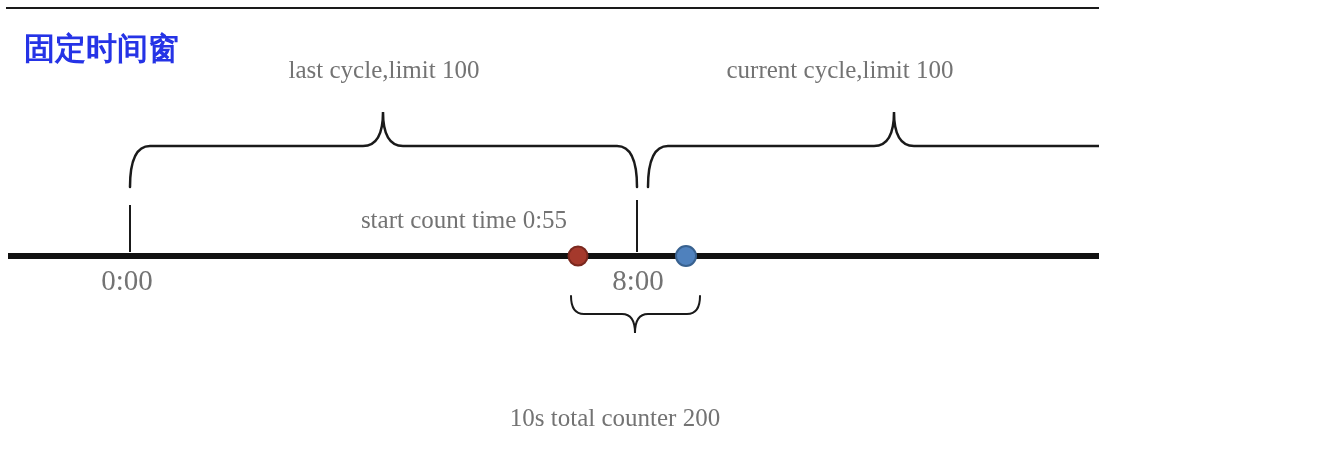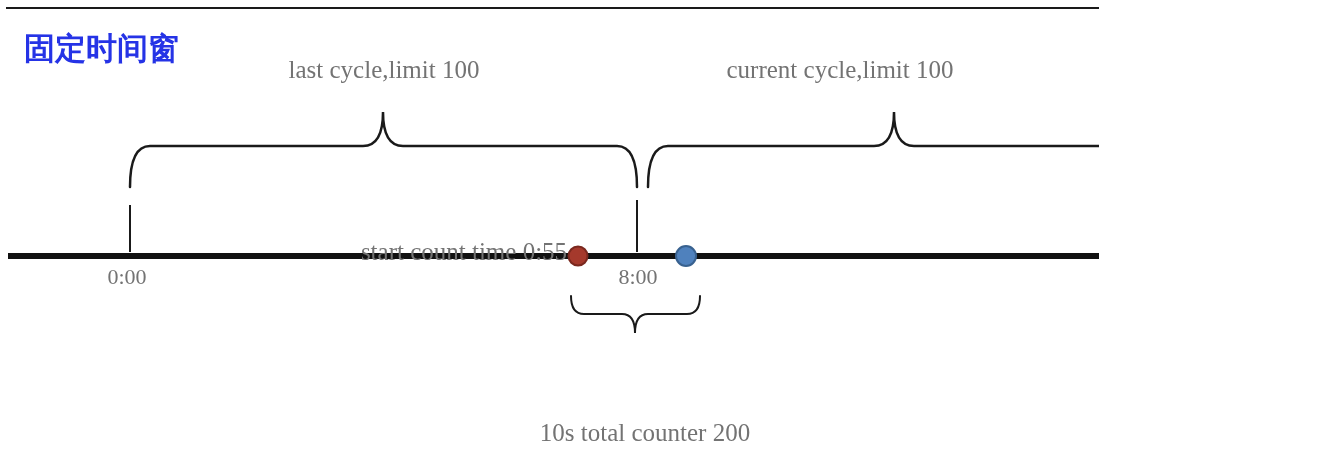--- a/index.html
+++ b/index.html
@@ -27,21 +27,21 @@
   }
   .page-title {
     position: absolute;
     left: 24px;
     top: 28px;
     font-size: 31px;
     font-weight: 700;
     color: #2533e6;
     white-space: nowrap;
   }
-  .tick-label { font-size: 22px; }
+  .tick-label { font-size: 29px; }
   .annot { font-size: 25px; }
 </style>
 </head>
 <body>
 
 <div class="stage">
 
   <svg class="draw" viewBox="0 0 1327 459" aria-hidden="true">
 
     <line x1="6" y1="8" x2="1321" y2="8" stroke="#1a1a1a" stroke-width="2"></line>
@@ -64,25 +64,25 @@
 
     <path d="M571,296 Q571,314 584,314 L622,314 Q635,314 635,333 Q635,314 648,314 L687,314 Q700,314 700,296" fill="none" stroke="#1a1a1a" stroke-width="2" stroke-linecap="round"></path>
   </svg>
 
   <div class="page-title">固定时间窗</div>
 
   <div class="label" style="left:384px; top:56px;">last cycle,limit 100</div>
 
   <div class="label" style="left:840px; top:56px;">current cycle,limit 100</div>
 
-  <div class="label" style="left:464px; top:206px;margin-top:32px;">start count time 0:55</div>
+  <div class="label" style="left:464px; top:206px;">start count time 0:55</div>
 
 
   <div class="label tick-label" style="left:127px; top:264px;">0:00</div>
 
   <div class="label tick-label" style="left:638px; top:264px;">8:00</div>
 
   <div class="label tick-label" style="left:1136px; top:260px;">2:00</div>
 
 
-  <div class="label annot" style="left:615px; top:419px;margin-left:30px;">10s total counter 200</div>
+  <div class="label annot" style="left:615px; top:404px;">10s total counter 200</div>
 
 </div>
 
 </body></html>

